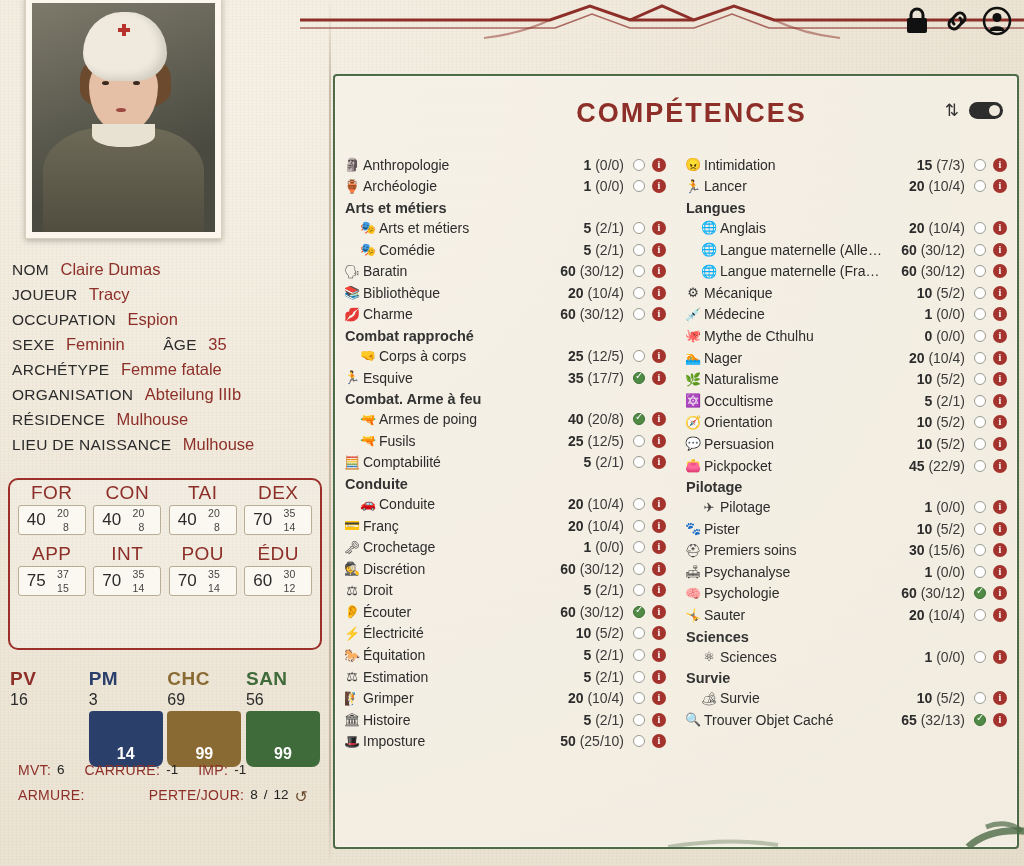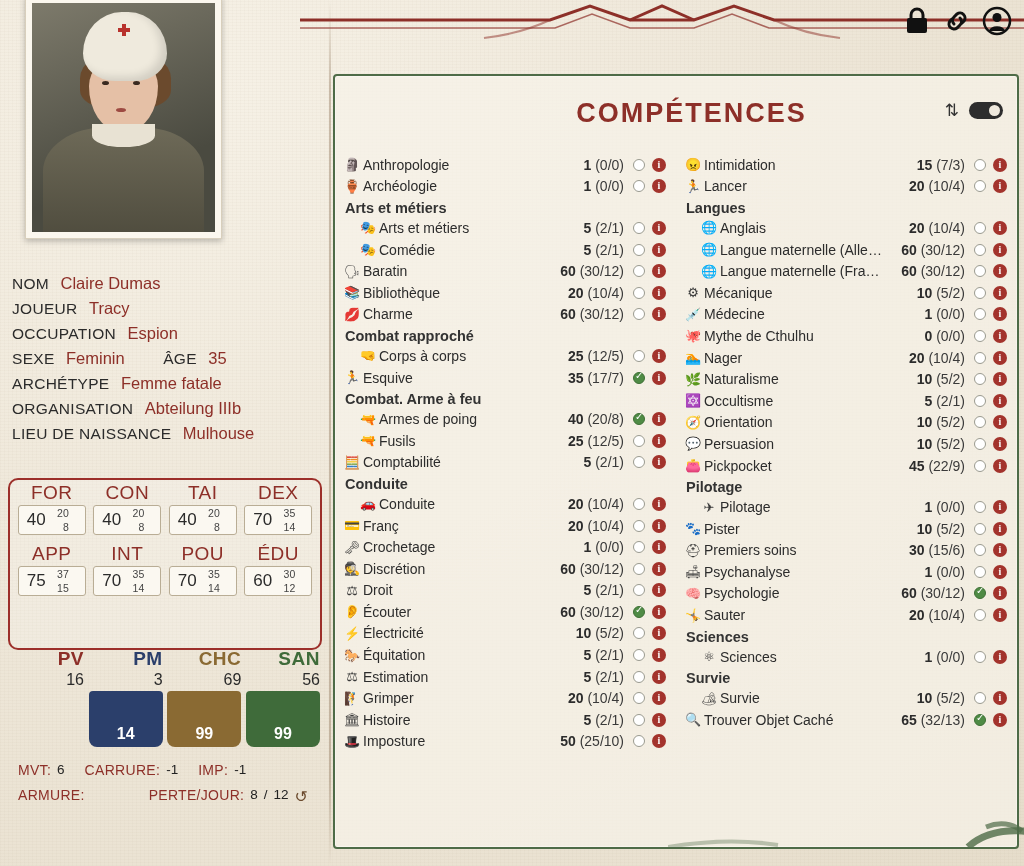--- a/index.html
+++ b/index.html
@@ -57,21 +57,21 @@
   .p-cross:after{left:0;top:4px;width:12px;height:4px;}
   .p-hair{position:absolute;left:26%;top:20%;width:50%;height:26%;background:#6b4a2d;border-radius:50% 50% 30% 30%;}
   .p-face{position:absolute;left:31%;top:23%;width:38%;height:33%;background:#e5c0a6;border-radius:46% 46% 44% 44%/40% 40% 60% 60%;}
   .p-eye{position:absolute;width:7px;height:4px;background:#3a2a20;border-radius:50%;}
   .p-eye.l{left:38%;top:34%;}
   .p-eye.r{left:55%;top:34%;}
   .p-mouth{position:absolute;left:46%;top:46%;width:10px;height:4px;background:#9d4a42;border-radius:50%;}
   .p-body{position:absolute;left:6%;top:54%;width:88%;height:48%;background:linear-gradient(180deg,#6e6a58,#4f4c3e);border-radius:40% 40% 0 0;}
   .p-collar{position:absolute;left:33%;top:53%;width:34%;height:10%;background:#e8e2d3;border-radius:0 0 50% 50%;}
 
-  .info{ position:absolute; left:12px; top:274px; width:310px; font-size:16px; }
+  .info{ position:absolute; left:12px; top:260px; width:310px; font-size:16px; }
   .info-row{ margin-bottom:6px; white-space:nowrap; }
   .lbl{ font-variant:small-caps; text-transform:uppercase; font-size:15.5px; letter-spacing:.3px; color:#2b2b2b; }
   .val{ color:#8d2f28; margin-left:7px; font-size:16.5px; }
   .age-lbl{ margin-left:34px; }
 
   
   .carac{
     position:absolute; left:8px; top:478px; width:314px; height:172px;
     border:2px solid #9c2f2a; border-radius:10px; background:rgba(255,255,255,.18);
   }
@@ -81,21 +81,21 @@
   .cbox{
     position:relative; height:30px; border:1px solid #b9ad95; background:#fbf8f1;
     border-radius:3px; display:flex; align-items:center; padding-left:8px;
     font-size:17px; margin-top:1px;
   }
   .chalf{ position:absolute; right:16px; top:1px; font-size:10.5px; color:#444; }
   .cfifth{ position:absolute; right:16px; bottom:1px; font-size:10.5px; color:#444; }
 
   
   .derived{ position:absolute; left:8px; top:648px; width:314px; display:flex; justify-content:space-between; padding:0 2px;}
-  .dcol{ width:74px; text-align:right; }
+  .dcol{ width:74px; text-align:left;margin-top:20px; }
   .dname{ font-variant:small-caps; text-transform:uppercase; font-weight:bold; font-size:19px; letter-spacing:.5px;}
   .dval{ font-size:16px; margin:1px 0 2px; }
   .dbox{ height:56px; border-radius:4px 4px 8px 8px; display:flex; align-items:flex-end; justify-content:center; color:#fff; font-weight:bold; font-size:16px; padding-bottom:4px; position:relative; overflow:hidden;}
   .c-pv{ color:#8d2f28; } .b-pv{ background:#8d2f28; }
   .c-pm{ color:#2b3f6b; } .b-pm{ background:#2b3f6b; }
   .c-chc{ color:#8a6a33; } .b-chc{ background:#8a6a33; }
   .c-san{ color:#3f6b3a; } .b-san{ background:#3f6b3a; }
 
   
   .botstats{ position:absolute; left:10px; top:762px; width:310px; font-size:13.5px; }
@@ -228,20 +228,24 @@
     </div>
     <div class="info-row">
       <span class="lbl">Archétype</span>
       <span class="val">Femme fatale</span>
     </div>
     <div class="info-row">
       <span class="lbl">Organisation</span>
       <span class="val">Abteilung IIIb</span>
     </div>
     <div class="info-row">
+      <span class="lbl">Résidence</span>
+      <span class="val">Mulhouse</span>
+    </div>
+    <div class="info-row">
       <span class="lbl">Lieu de naissance</span>
       <span class="val">Mulhouse</span>
     </div>
   </div>
 
   <div class="carac">
     <div class="crow">
       <div class="cell">
         <div class="cname">FOR</div>
         <div class="cbox">

